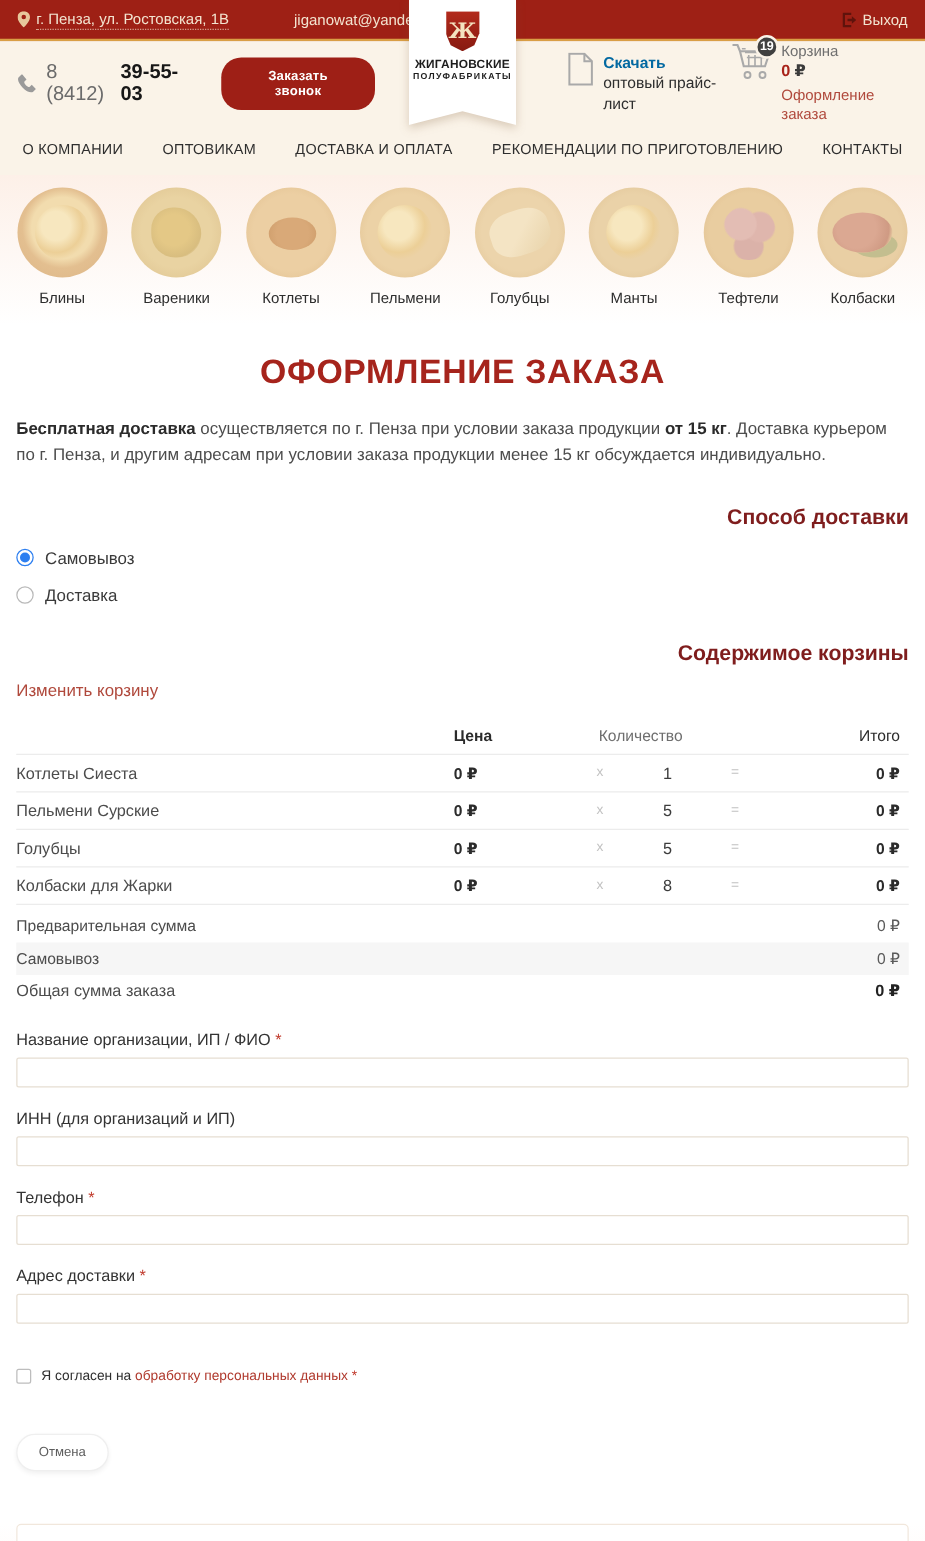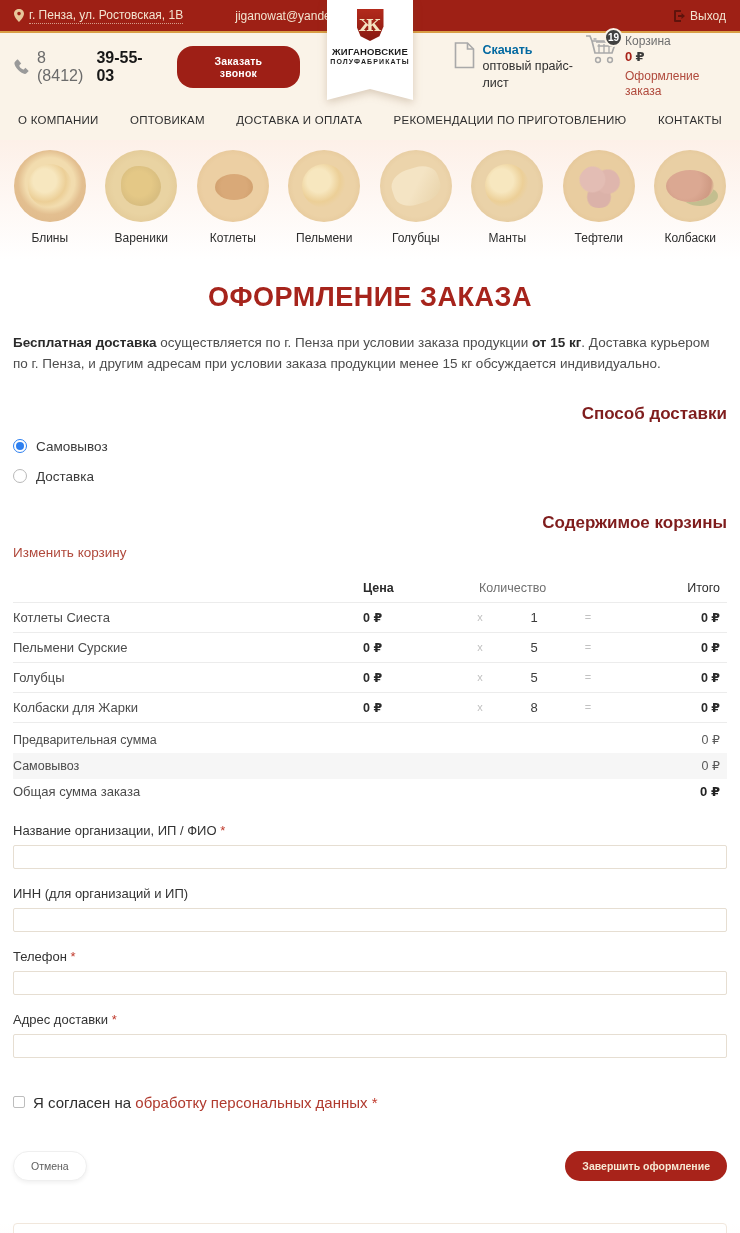--- a/index.html
+++ b/index.html
@@ -132,21 +132,21 @@
   .srow.grand .s-val { font-weight:bold; color:#222; font-size:13px; }
   .summary { margin-top:4px; }
   
   .form { margin-top:18px; }
   .f-label { font-size:13px; color:#333; margin-bottom:7px; font-weight:500; }
   .f-label .req { color:#c0392b; }
   .f-input {
     width:100%; height:24px; border:1px solid #e6ded2; border-radius:2px; background:#fff;
     font-family:inherit; font-size:13px; padding:0 8px; color:#333; display:block; margin-bottom:17px;
   }
-  .consent { display:flex; align-items:center; gap:8px; margin-top:36px; font-size:15px; color:#2f2f2f; font-weight:500; }
+  .consent { display:flex; align-items:center; gap:8px; margin-top:36px; font-size:11px; color:#2f2f2f; font-weight:500; }
   .checkbox { width:12px; height:12px; border:1px solid #bdbdbd; border-radius:2px; background:#fff; cursor:pointer; flex:none; }
   .consent .link { color:#b03a2e; cursor:pointer; }
   .consent .req { color:#c0392b; }
   .btn-row { display:flex; justify-content:space-between; align-items:center; margin-top:40px;gap:36px; }
   .btn-cancel {
     background:#fff; border:1px solid #efefef; border-radius:15px; padding:8px 17px;
     font-size:10.5px; color:#5d5d5d; cursor:pointer; font-family:inherit;
     box-shadow:0 2px 4px rgba(0,0,0,.06);
   }
   .btn-submit {
@@ -380,21 +380,20 @@
     <div class="f-label"><span>Адрес доставки</span> <span class="req">*</span></div>
     <input class="f-input" type="text" value="" style="">
 
     <div class="consent">
       <span class="checkbox"></span>
       <span><span>Я согласен на</span> <span class="link">обработку персональных данных</span> <span class="req">*</span></span>
     </div>
 
     <div class="btn-row">
       <button class="btn-cancel">Отмена</button>
-      <button class="btn-submit">Завершить оформление</button>
     </div>
   </div>
 </div>
 
 <div class="footer-wrap">
   <div class="footer-card">
     <div class="f-col-brand">
       <div class="brand-row">
         <div class="shield big">
           

